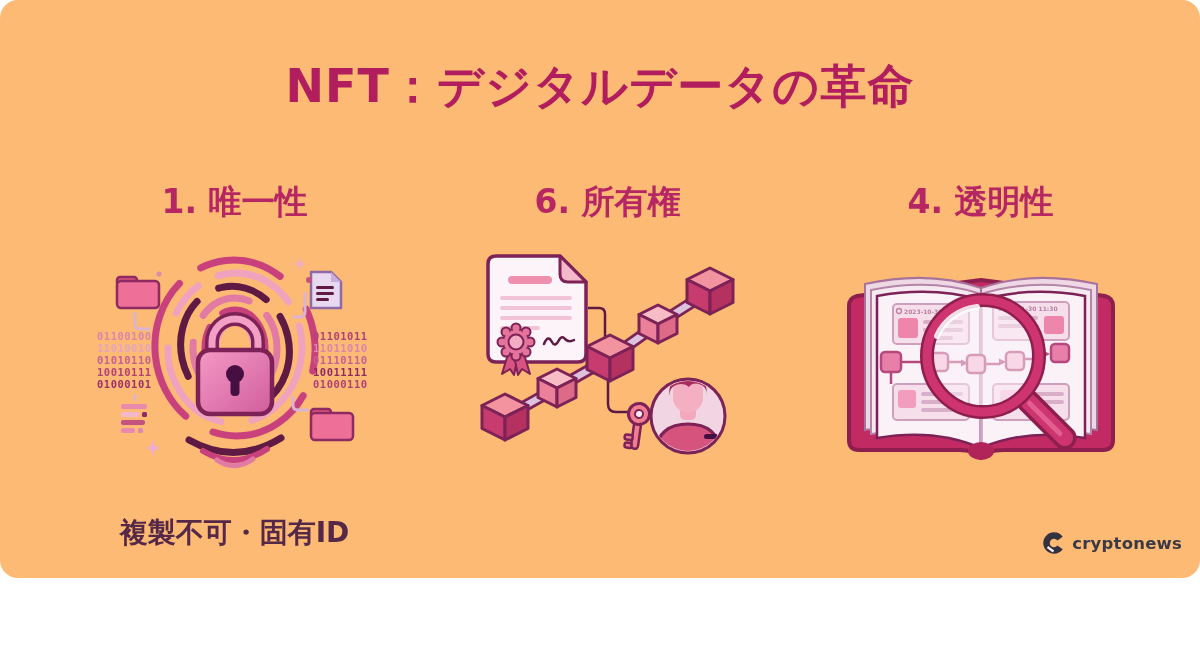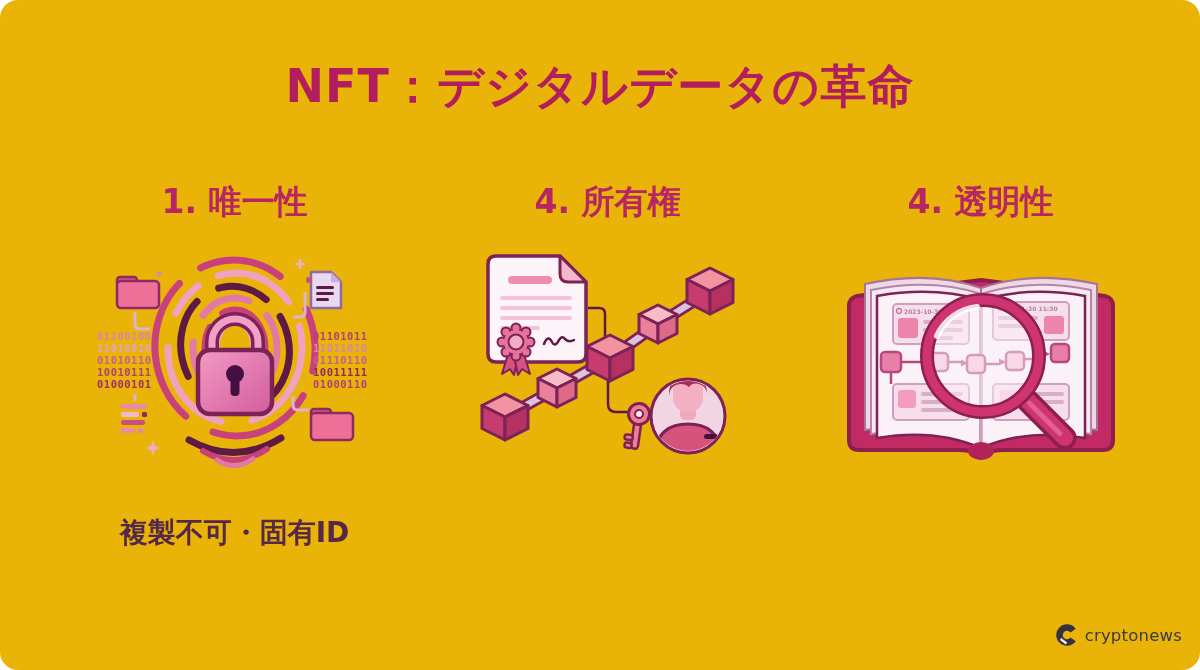--- a/index.html
+++ b/index.html
@@ -1,35 +1,35 @@
 <!DOCTYPE html>
 <html><head>
 <meta charset="utf-8">
 <style>
   html,body{margin:0;padding:0;background:#ffffff;}
   .canvas{
-    position:relative;width:1200px;height:670px;margin:0 auto;
-    background:#eab308;border-radius:18px;overflow:hidden;
+    position:relative;width:1200px;height:578px;margin:0 auto;
+    background:#fdba74;border-radius:18px;overflow:hidden;
     font-family:"DejaVu Sans","Liberation Sans",sans-serif;
   }
   .title{
     position:absolute;top:56px;left:0;width:100%;text-align:center;
     font-size:46px;font-weight:800;color:#b11d5d;letter-spacing:1px;
   }
   .cols{
     position:absolute;top:182px;left:48px;right:33px;display:flex;
   }
   .col{flex:1;display:flex;flex-direction:column;align-items:center;}
   .col-label{font-size:33px;font-weight:800;color:#b52663;line-height:1.2;}
   .icon-wrap{margin-top:22px;height:232px;display:flex;align-items:flex-end;justify-content:center;}
   .col-caption{margin-top:38px;font-size:28px;font-weight:700;color:#552848;}
   .footer{
     position:absolute;right:18px;bottom:24px;display:flex;align-items:center;gap:7px;
   }
-  .brand-text{font-size:16.5px;font-weight:400;color:#3a3944;letter-spacing:.2px;}
+  .brand-text{font-size:16.5px;font-weight:700;color:#3a3944;letter-spacing:.2px;}
   .bin{font-family:"DejaVu Sans Mono","Liberation Mono",monospace;font-weight:bold;font-size:10.5px;letter-spacing:.5px;}
   .stamp{font-size:6px;fill:#b77fa0;font-weight:bold;}
   svg{display:block;}
 </style>
 </head>
 <body>
 
 <div class="canvas">
 
   <div class="title">NFT：デジタルデータの革命</div>
@@ -120,21 +120,21 @@
             <path transform="translate(205,20) scale(0.8)" d="M0,-8 L2,-2 8,0 2,2 0,8 -2,2 -8,0 -2,-2 Z"></path>
             <circle cx="214" cy="36" r="3" fill="#c4517f"></circle>
             <circle cx="64" cy="30" r="2.5" fill="#d98ab0"></circle>
           </g>
         </svg>
       </div>
       <div class="col-caption">複製不可・固有ID</div>
     </div>
 
     <div class="col">
-      <div class="col-label">4. 所有権</div>
+      <div class="col-label">6. 所有権</div>
       <div class="icon-wrap">
         <svg width="300" height="232" viewBox="0 0 300 232">
 
           <g fill="none" stroke="#5f1a44" stroke-width="2.5">
             <path d="M 130,64 H 141 Q 147,64 147,70 V 96"></path>
             <path d="M 150,132 V 160 Q 150,168 158,168 H 186"></path>
           </g>
 
           <g transform="translate(30,12)">
             <path d="M0,8 q0,-8 8,-8 H72 l26,26 V98 q0,8 -8,8 H8 q-8,0 -8,-8 Z" fill="#fdf4f9" stroke="#7c2257" stroke-width="3.5" stroke-linejoin="round"></path>

